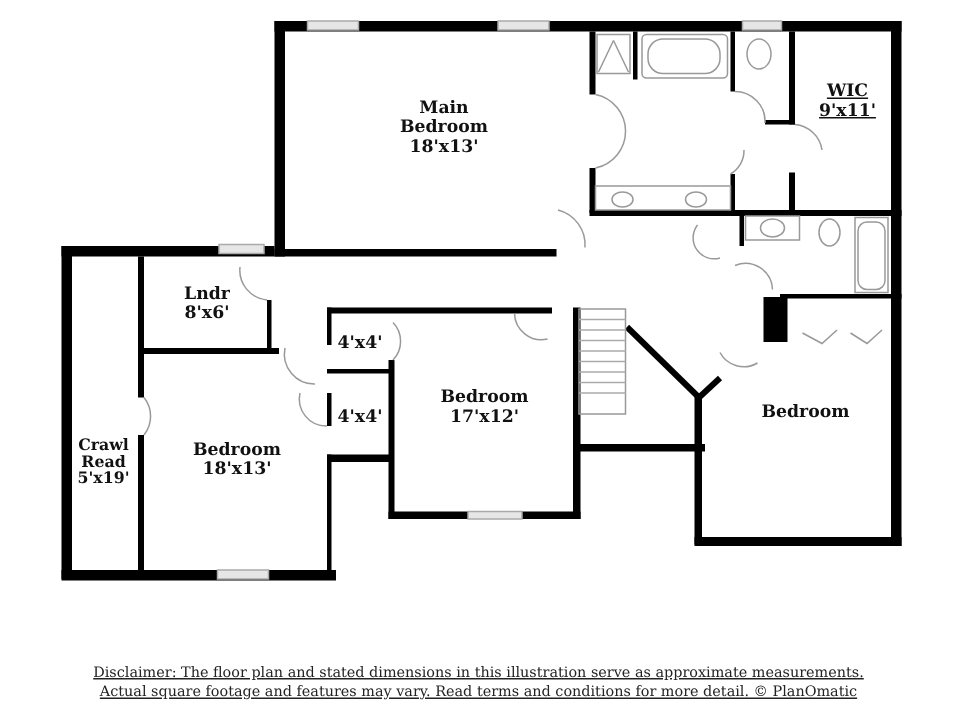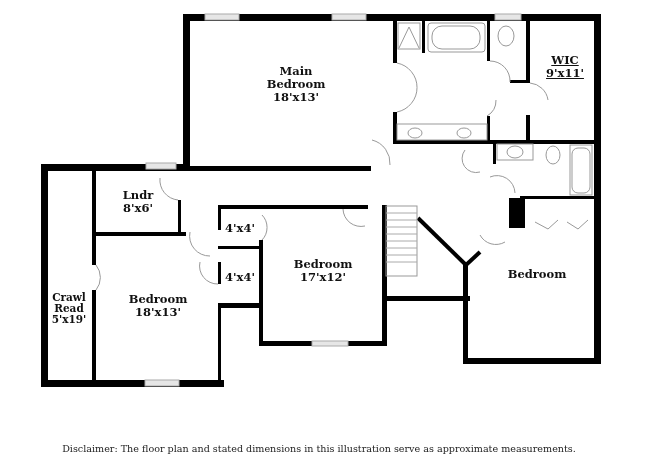--- a/index.html
+++ b/index.html
@@ -1,20 +1,20 @@
 <!DOCTYPE html>
 <html><head>
 <meta charset="utf-8">
 <style>
   html, body { margin:0; padding:0; background:#ffffff; }
   body { width:650px; height:473px; position:relative; overflow:hidden; font-family:"DejaVu Serif", serif; }
   #plan { position:absolute; left:0; top:0; width:650px; height:473px; }
   .label { position:absolute; font-family:"DejaVu Serif", serif; font-weight:bold; color:#111; text-align:center; line-height:13px; font-size:11.5px; transform:translate(-50%,0); white-space:nowrap; }
   .label span { display:block; }
-  .disclaimer { position:absolute; left:0; width:638px; top:442px; text-align:center; font-family:"DejaVu Serif", serif; font-size:9.6px; color:#222; line-height:13px; }
+  .disclaimer { position:absolute; left:0; width:638px; top:442px; text-align:center; font-family:"DejaVu Serif", serif; font-size:9.6px; color:#222; line-height:13px;text-decoration:underline; }
   .disclaimer span { display:block; }
 </style>
 </head>
 <body>
 
 <svg id="plan" viewBox="0 0 650 473" xmlns="http://www.w3.org/2000/svg">
   <g fill="#000">
 
     <rect x="183" y="14" width="418" height="7"></rect>
 
@@ -160,13 +160,14 @@
 <div class="label" style="left:323px;top:258px;">
   <span>Bedroom</span>
   <span>17'x12'</span>
 </div>
 <div class="label" style="left:537px;top:268px;">
   <span>Bedroom</span>
 </div>
 
 <div class="disclaimer">
   <span>Disclaimer: The floor plan and stated dimensions in this illustration serve as approximate measurements.</span>
+  <span>Actual square footage and features may vary. Read terms and conditions for more detail. © PlanOmatic</span>
 </div>
 
 </body></html>

